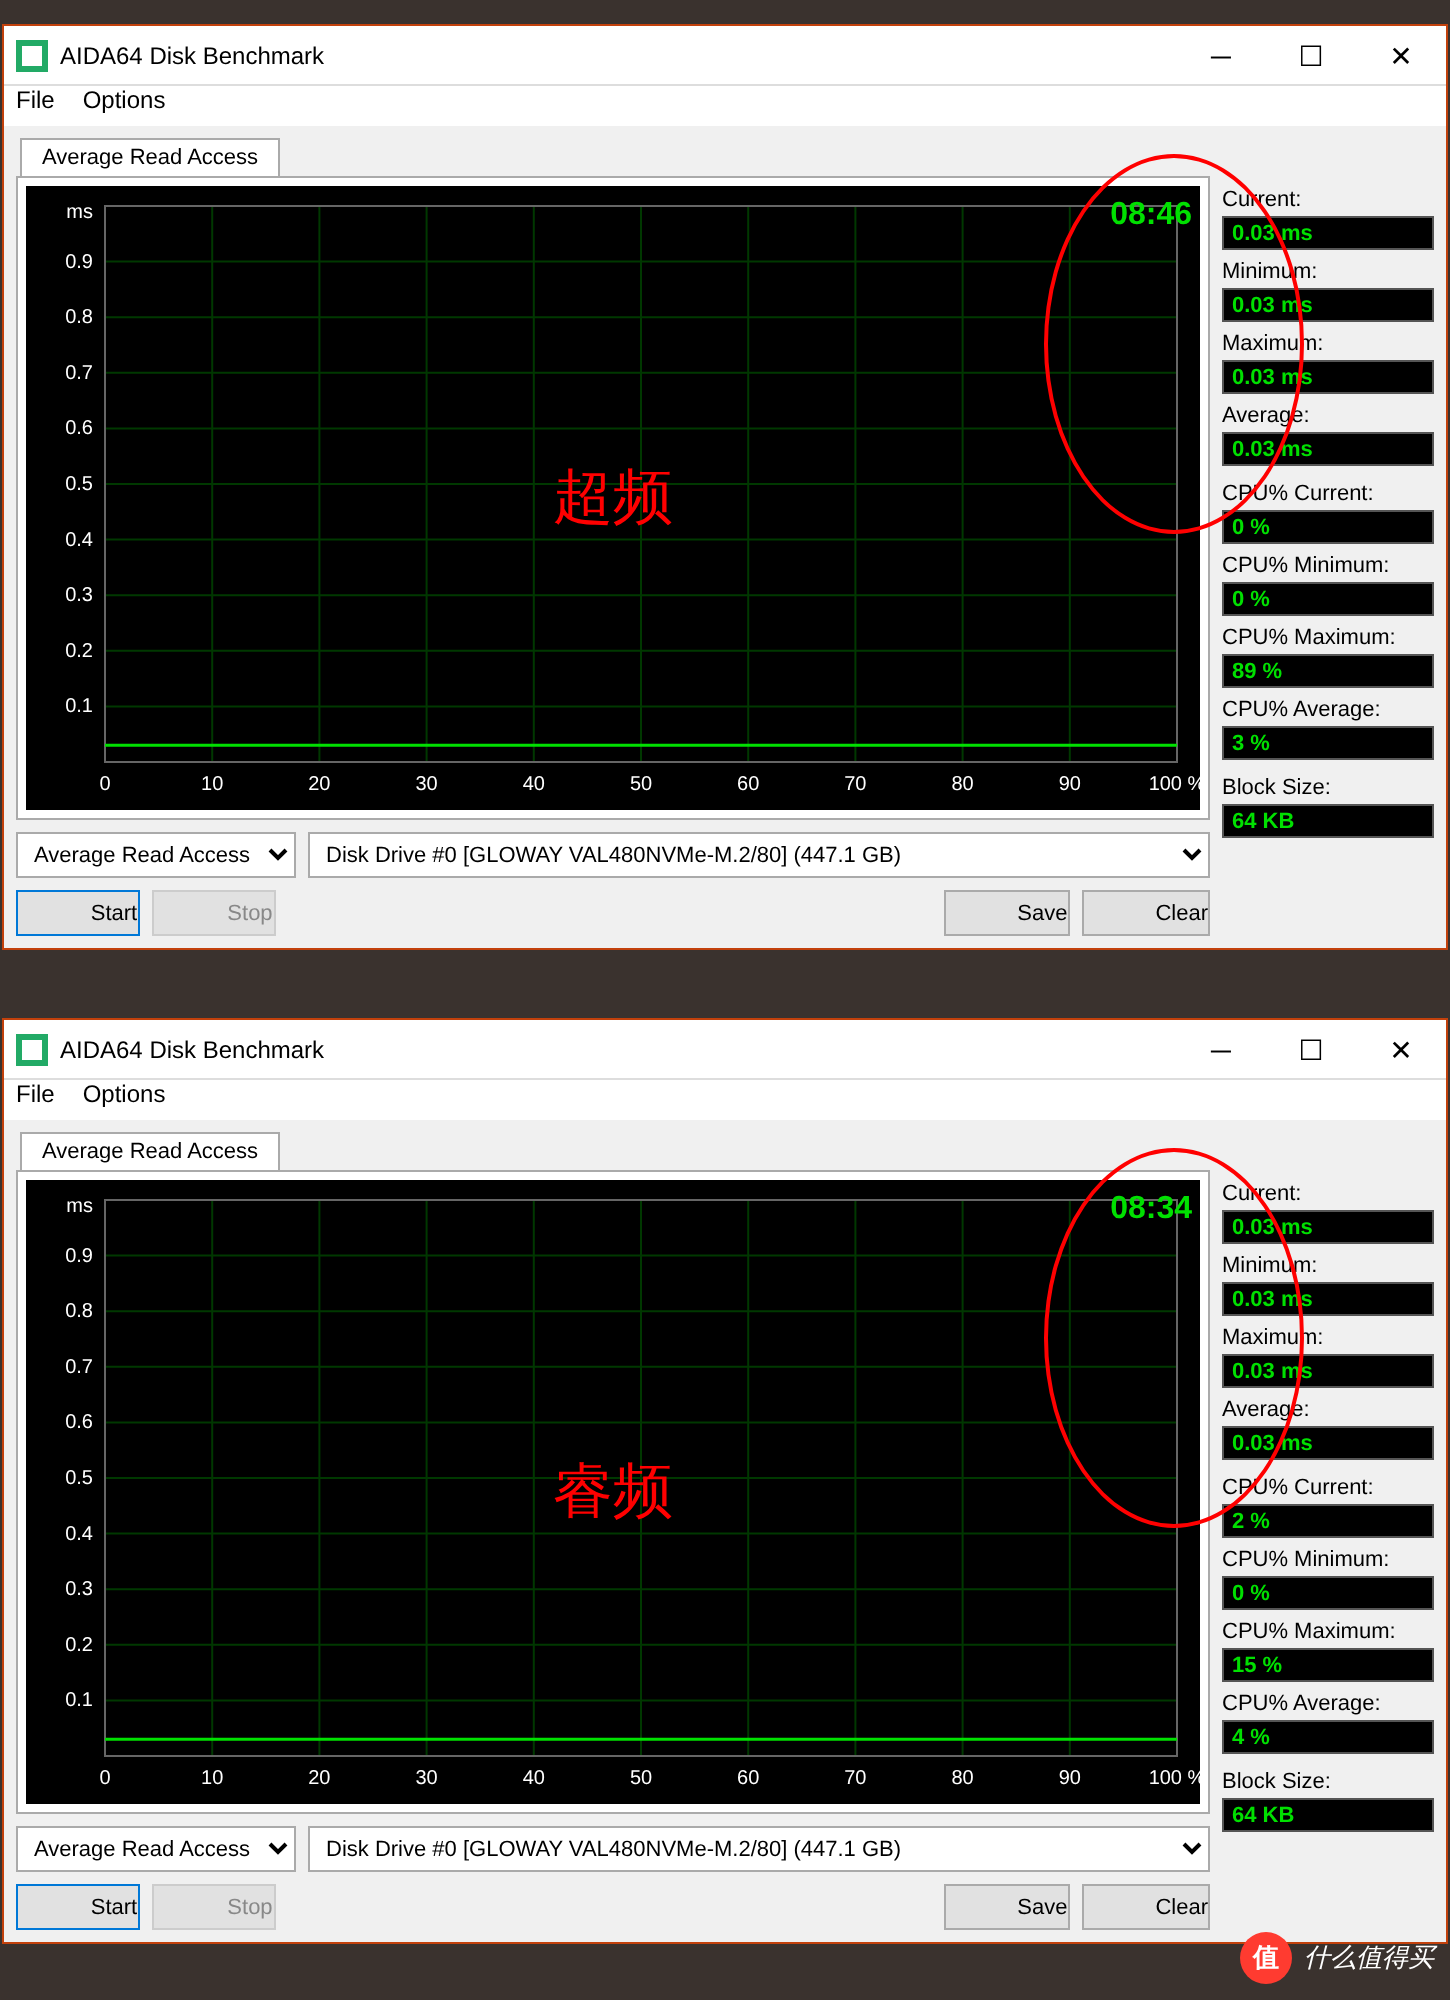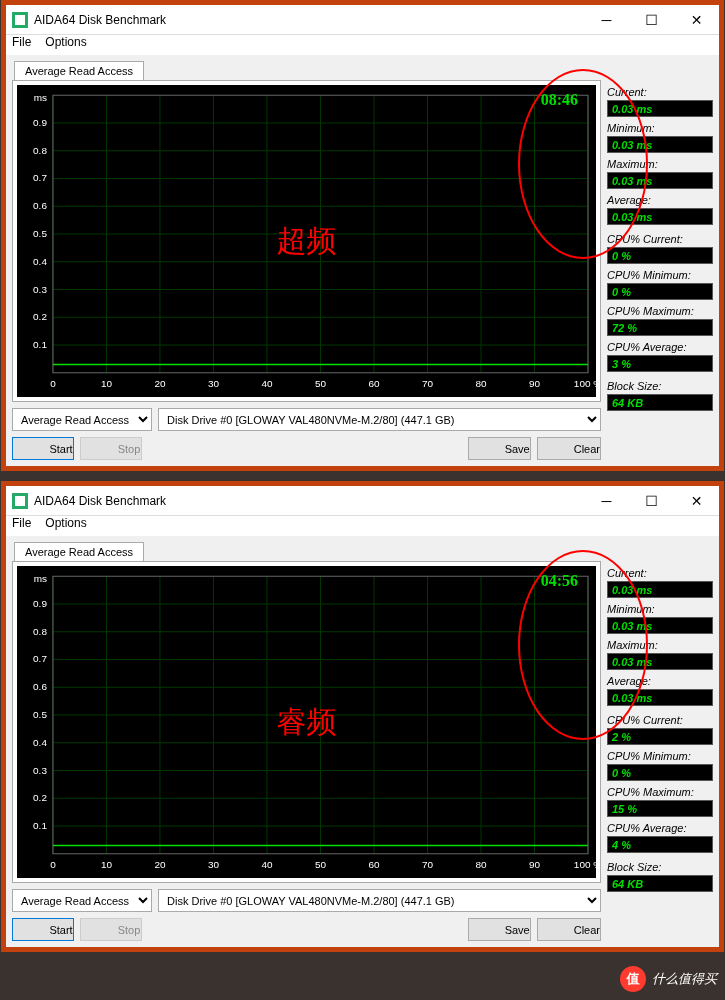--- a/index.html
+++ b/index.html
@@ -1,43 +1,43 @@
 <!DOCTYPE html>
 <html><head>
 <meta charset="utf-8">
 <style>
   * { box-sizing: border-box; margin: 0; padding: 0; font-family: "Segoe UI", Tahoma, sans-serif; }
   body { width: 725px; background: #3a322e; }
-  .window { background: #0369a1; border: 5px solid #c2410c; width: 723px; margin: 0 auto; }
+  .window { background: #0369a1; border: 1px solid #c2410c; width: 723px; margin: 12px auto; }
   .titlebar { display: flex; align-items: center; height: 30px; background: #fff; border-bottom: 1px solid #ddd; }
   .title-icon { width: 16px; height: 16px; margin: 0 6px; display: inline-block; }
   .title-text { flex: 1; font-size: 12px; color: #000; }
   .win-btns { display: flex; }
   .win-btn { width: 45px; height: 30px; display: flex; align-items: center; justify-content: center; font-size: 14px; color: #000; }
   .menubar { display: flex; height: 20px; background: #fff; font-size: 12px; padding: 0 6px; gap: 14px; align-items: flex-start; }
   .menu-item { color: #000; cursor: default; }
   .content { display: flex; padding: 6px; gap: 6px; background: #f0f0f0; }
   .left-col { flex: 1; display: flex; flex-direction: column; justify-content: space-between; }
   .tab { display: inline-block; background: #fff; border: 1px solid #aaa; border-bottom: none; padding: 3px 10px; font-size: 11px; margin-left: 2px; }
   .panel { background: #fff; border: 1px solid #aaa; padding: 4px; }
   .chart-wrap { position: relative; background: #000; width: 100%; height: 312px; }
   .chart-svg { width: 100%; height: 100%; display: block; }
-  .time-label { position: absolute; top: 6px; right: 18px; color: #00e000; font-size: 16px; font-weight: bold; font-family: Liberation Serif, serif; }
+  .time-label { position: absolute; top: 6px; right: 4px; color: #00e000; font-size: 16px; font-weight: bold; }
   .anno-text { position: absolute; top: 50%; left: 50%; transform: translate(-50%,-50%); color: #ff0000; font-size: 30px; font-family: "SimSun","宋体",serif; }
   .red-ellipse { position: absolute; border: 2px solid #ff0000; border-radius: 50%; width: 130px; height: 190px; top: -12px; right: -48px; pointer-events: none; z-index: 5; }
   .control-row { display: flex; gap: 6px; margin-top: 6px; align-items: center; }
   .select { height: 23px; font-size: 11px; border: 1px solid #aaa; background: #fff; padding: 2px 4px; }
   .select.test { width: 140px; }
   .select.drive { flex: 1; }
   .btn { height: 23px; min-width: 62px; font-size: 11px; border: 1px solid #0078d7; background: #e1e1e1; padding-left: 36px; }
   .btn.plain { border: 1px solid #aaa; }
   .btn:disabled { color: #888; border-color: #ccc; }
   .btn-row { display: flex; gap: 6px; margin-top: 6px; }
   .btn-row .spacer { flex: 1; }
-  .right-col { width: 106px; display: flex; flex-direction: column; gap: 2px; padding-top: 22px; position: relative; font-style: italic; }
+  .right-col { width: 106px; display: flex; flex-direction: column; gap: 2px; padding-top: 22px; position: relative; }
   .stat-label { font-size: 11px; color: #000; margin-top: 3px; }
   .stat-box { height: 17px; background: #000; border: 1px solid #555; color: #00e000; font-size: 11px; font-weight: bold; padding: 6px 4px; display: flex; align-items: center; }
   .gap { height: 1px; }
   .divider { height: 10px; background: #3a322e; }
   .watermark { position: fixed; bottom: 8px; right: 8px; display: flex; align-items: center; gap: 6px; }
   .wm-logo { width: 26px; height: 26px; background: #ff3b30; border-radius: 50%; color: #fff; display: flex; align-items: center; justify-content: center; font-size: 13px; font-weight: bold; }
   .wm-text { color: #fff; font-size: 13px; font-family: "Microsoft YaHei",sans-serif; font-style: italic; }
 </style>
 </head>
 <body>
@@ -137,21 +137,21 @@
         <div class="stat-label">Maximum:</div>
         <div class="stat-box">0.03 ms</div>
         <div class="stat-label">Average:</div>
         <div class="stat-box">0.03 ms</div>
         <div class="gap"></div>
         <div class="stat-label">CPU% Current:</div>
         <div class="stat-box">0 %</div>
         <div class="stat-label">CPU% Minimum:</div>
         <div class="stat-box">0 %</div>
         <div class="stat-label">CPU% Maximum:</div>
-        <div class="stat-box">72 %</div>
+        <div class="stat-box">89 %</div>
         <div class="stat-label">CPU% Average:</div>
         <div class="stat-box">3 %</div>
         <div class="gap"></div>
         <div class="stat-label">Block Size:</div>
         <div class="stat-box">64 KB</div>
       </div>
     </div>
   </div>
     <div class="divider"></div>
   <div class="window">
@@ -217,21 +217,21 @@
                 <line x1="464.8" y1="10" x2="464.8" y2="288" stroke="#003800" stroke-width="1"></line>
                 <text x="464.8" y="302" fill="#fff" font-size="10" text-anchor="middle">80</text>
                 <line x1="518.4000000000001" y1="10" x2="518.4000000000001" y2="288" stroke="#003800" stroke-width="1"></line>
                 <text x="518.4000000000001" y="302" fill="#fff" font-size="10" text-anchor="middle">90</text>
                 <line x1="572" y1="10" x2="572" y2="288" stroke="#003800" stroke-width="1"></line>
                 <text x="572" y="302" fill="#fff" font-size="10" text-anchor="middle">100 %</text>
                 <text x="30" y="16" fill="#fff" font-size="10" text-anchor="end">ms</text>
                 <rect x="36" y="10" width="536" height="278" fill="none" stroke="#666"></rect>
                 <path d="M36,279.66L572,279.66" stroke="#00e000" stroke-width="1.5" fill="none"></path>
               </svg>
-            <div class="time-label">04:56</div>
+            <div class="time-label">08:34</div>
             <div class="anno-text">睿频</div>
           </div>
         </div>
         <div class="control-row">
           <select class="select test"><option>Average Read Access</option></select>
           <select class="select drive"><option>Disk Drive #0  [GLOWAY VAL480NVMe-M.2/80]  (447.1 GB)</option></select>
         </div>
         <div class="btn-row">
           <button class="btn">Start</button>
           <button class="btn plain" disabled="">Stop</button>

